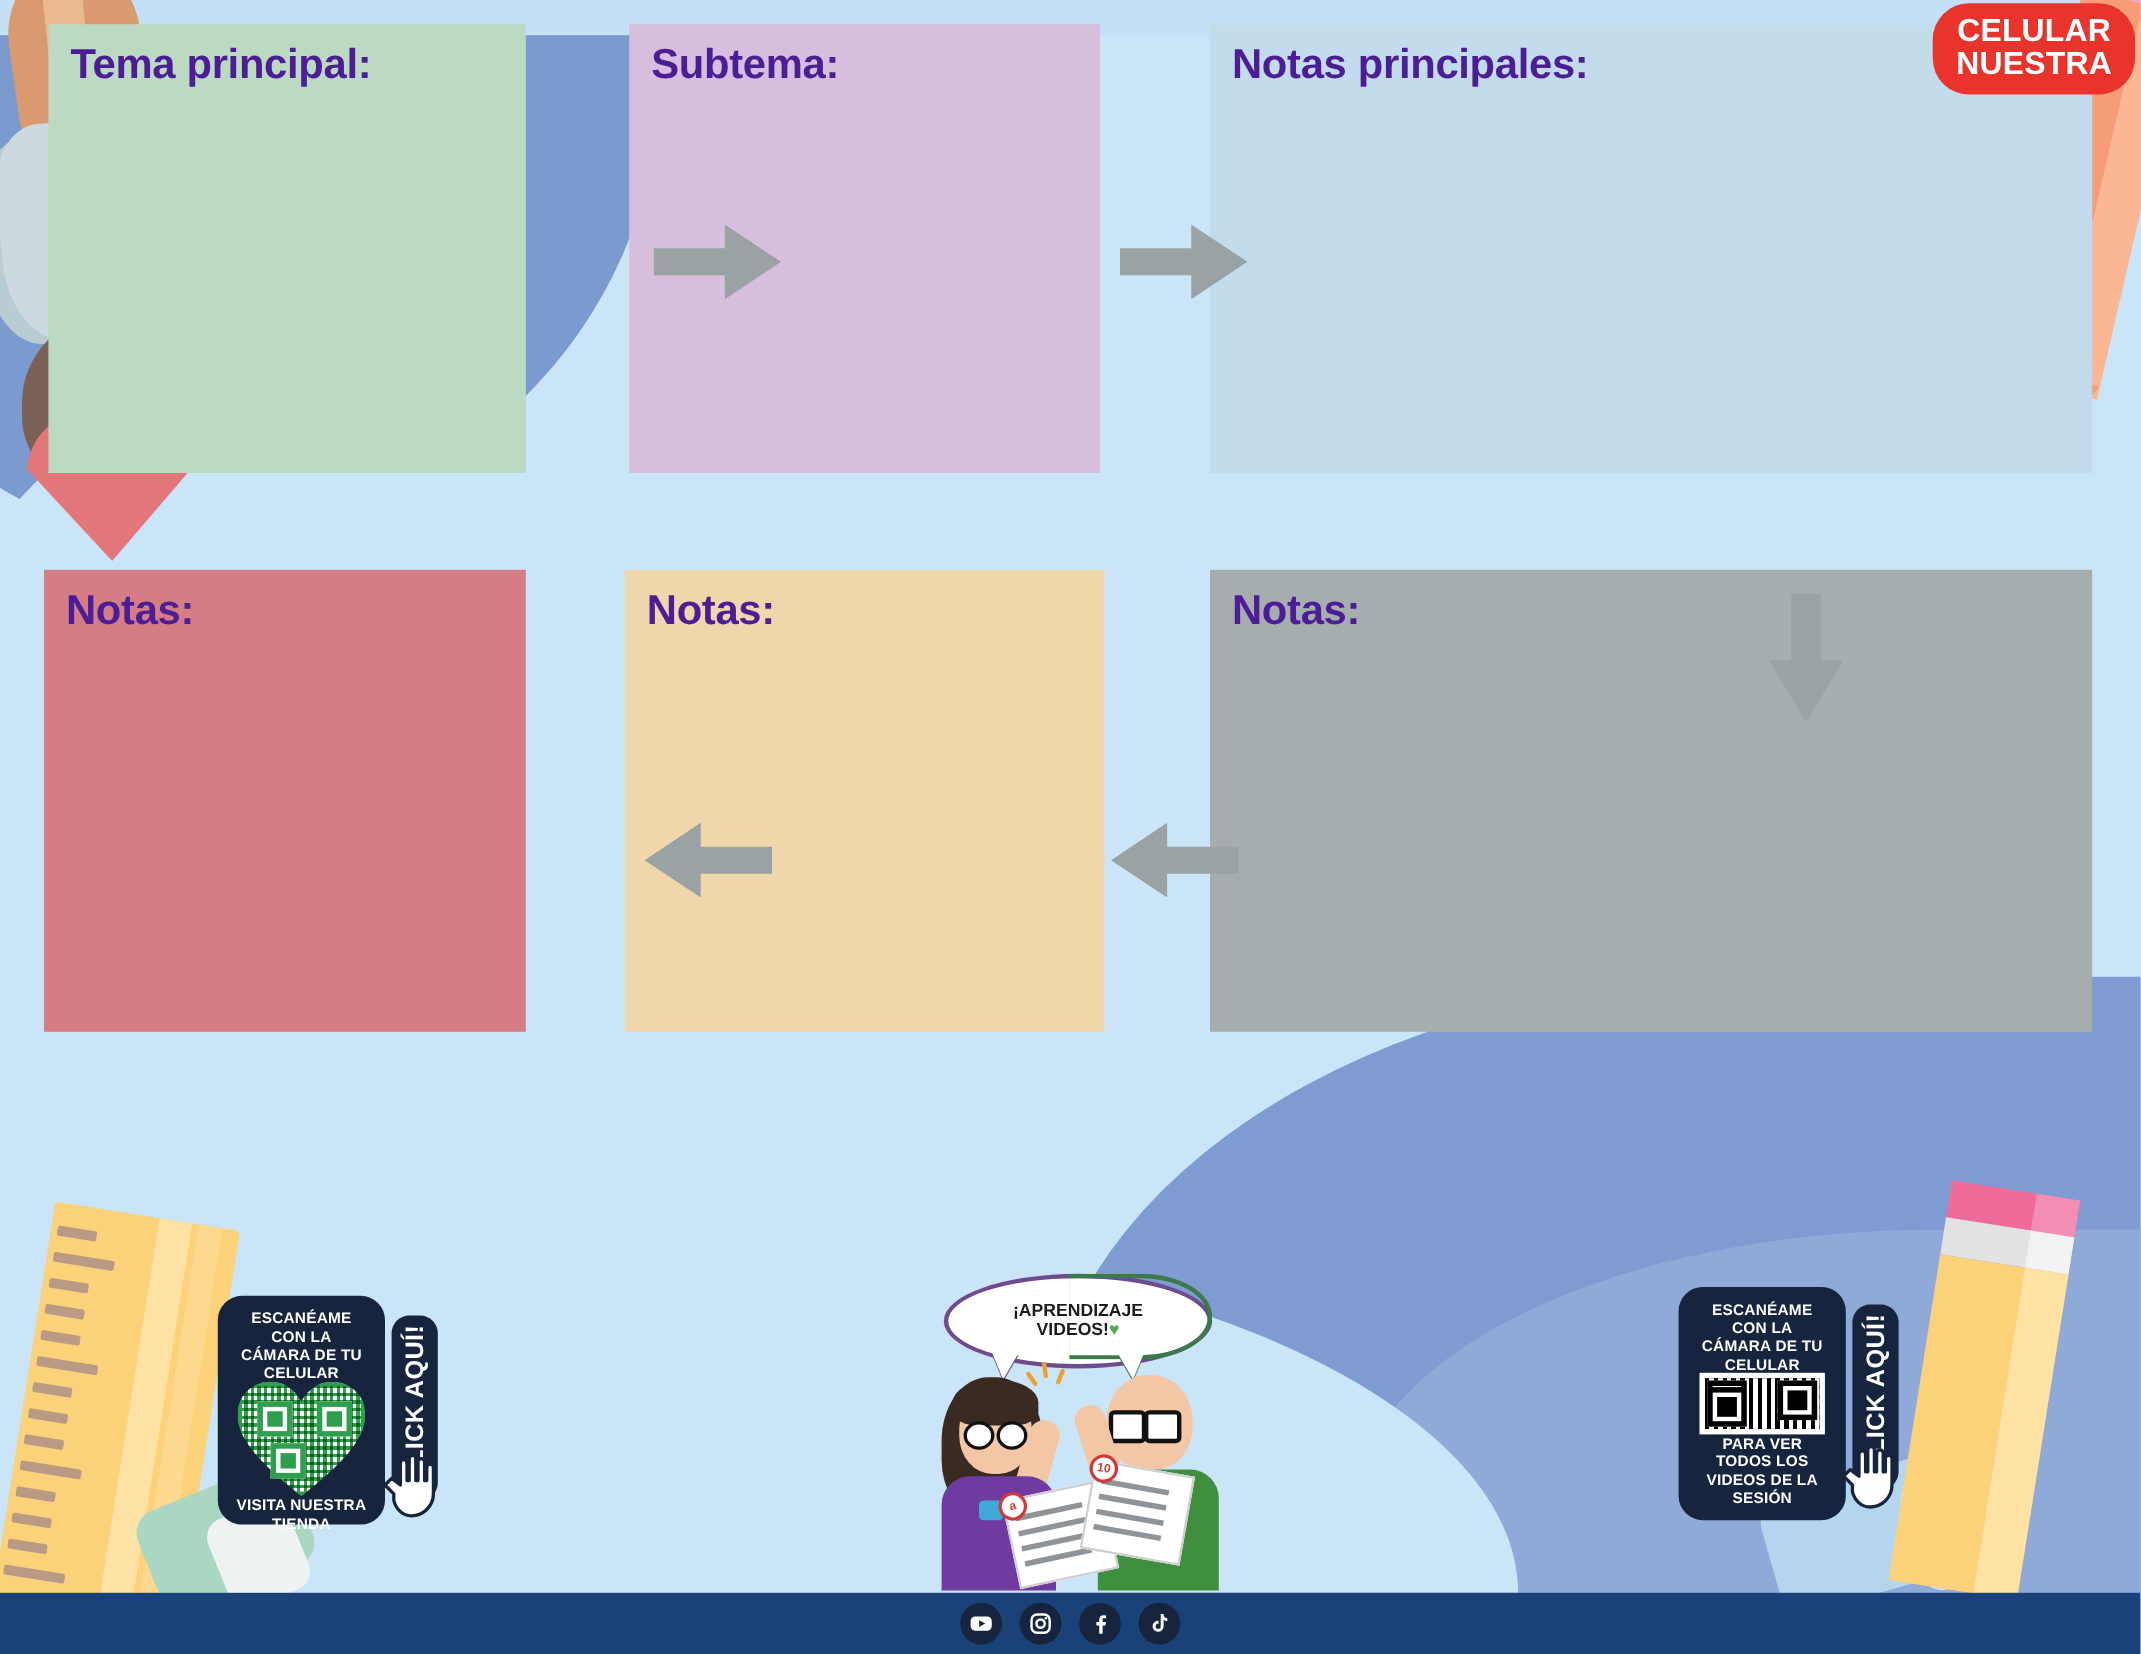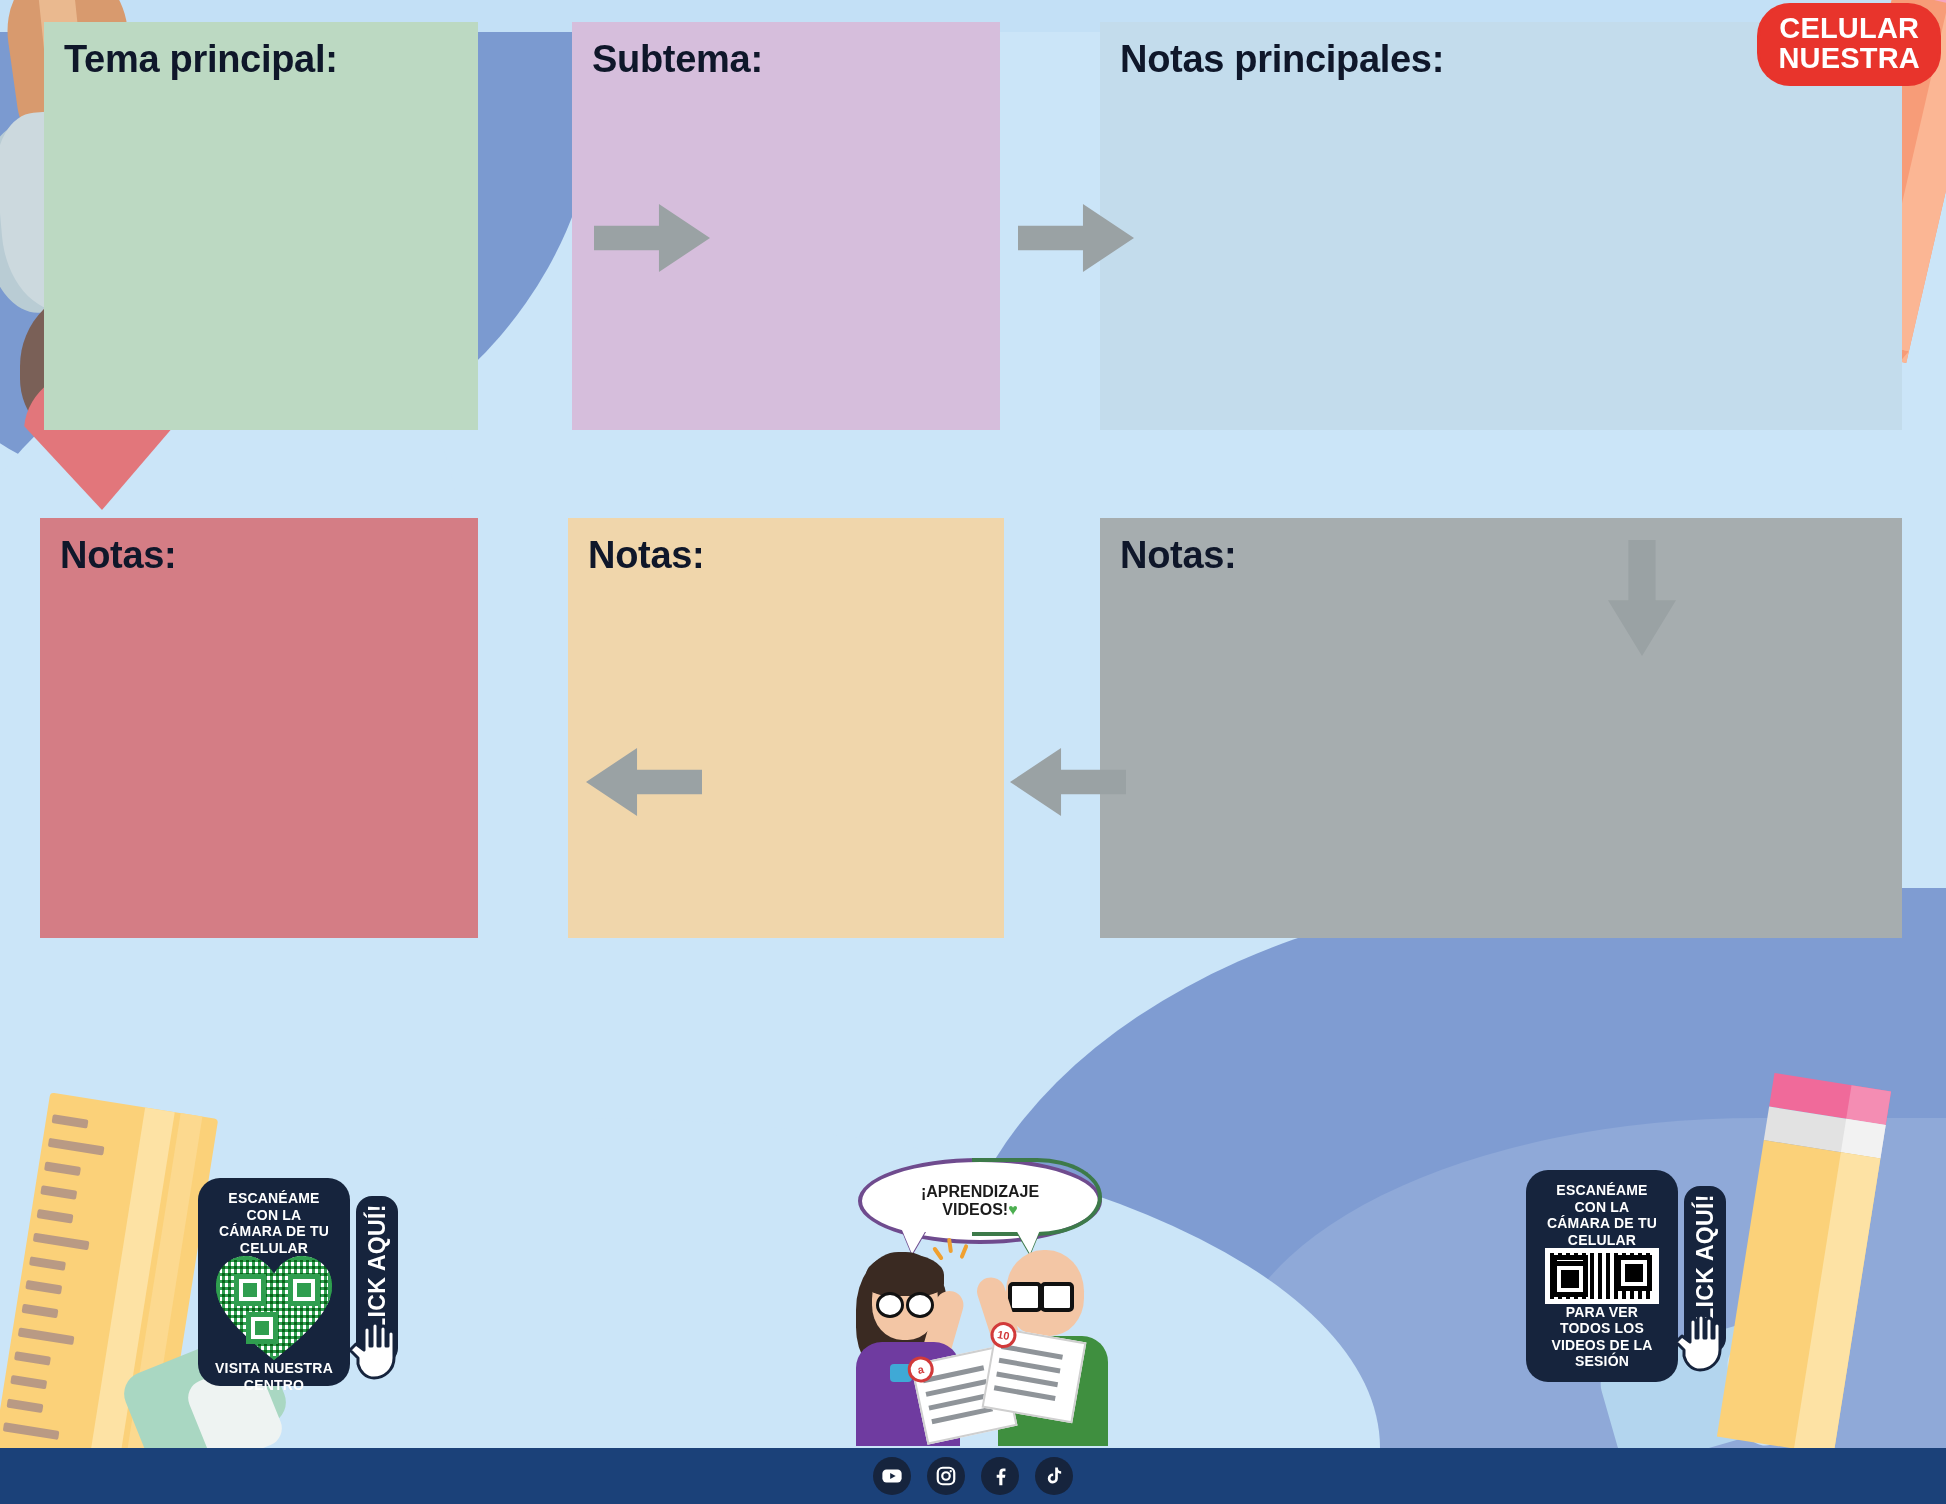--- a/index.html
+++ b/index.html
@@ -89,21 +89,21 @@
   .pencil-br .rub{position:absolute;left:26px;bottom:334px;width:118px;height:34px;background:#f06a9a;}
   .pencil-br .rub2{position:absolute;left:104px;bottom:334px;width:40px;height:34px;background:#f48db3;}
   .eraser-b{position:absolute;right:150px;bottom:56px;width:190px;height:110px;background:#b3d5ee;border-radius:26px;transform:rotate(-16deg);}
   .eraser-b2{position:absolute;right:150px;bottom:60px;width:60px;height:104px;background:#cde4f5;border-radius:20px;transform:rotate(-16deg);}
 
   
   .content{position:absolute;inset:0;z-index:5;}
 
   .box{position:absolute;box-sizing:border-box;padding:18px 20px 0 20px;}
   .box-title{
-    font-size:38px;font-weight:700;color:#0f172a;letter-spacing:-0.3px;
+    font-size:38px;font-weight:700;color:#4c1d95;letter-spacing:-0.3px;
     line-height:1.05;white-space:nowrap;
   }
 
   .b-tema    {left:44px;  top:22px;  width:434px; height:408px; background:#bcd9c2;}
   .b-subtema {left:572px; top:22px;  width:428px; height:408px; background:#d6bedc;}
   .b-ideas   {left:1100px;top:22px;  width:802px; height:408px; background:#c3dcec;}
   .b-notas1  {left:40px;  top:518px; width:438px; height:420px; background:#d47d85;}
   .b-notas2  {left:568px; top:518px; width:436px; height:420px; background:#f0d6ab;}
   .b-notas3  {left:1100px;top:518px; width:802px; height:420px; background:#a6adaf;}
 
@@ -371,21 +371,21 @@
         <div class="qr-eye" style="left:18px;top:18px">
             <i></i>
           </div>
         <div class="qr-eye" style="left:72px;top:18px">
             <i></i>
           </div>
         <div class="qr-eye" style="left:30px;top:56px">
             <i></i>
           </div>
       </div>
-      <div class="qr-cap">VISITA NUESTRA CENTRO</div>
+      <div class="qr-cap">VISITA NUESTRA TIENDA</div>
     </div>
     <div class="click-tab click-left">
       <span>¡CLICK AQUÍ!</span>
     </div>
     <div class="hand hand-left">
       <svg viewBox="0 0 64 64" width="64" height="64" aria-hidden="true">
         <path d="M12 40 L4 32 L10 26 L18 32 L18 12 C18 8 24 8 24 12 L24 28 L26 28 L26 8 C26 4 32 4 32 8 L32 28 L34 28 L34 11 C34 7 40 7 40 11 L40 28 L42 28 L42 16 C42 12 48 12 48 16 L48 40 C48 52 38 60 28 60 C20 60 14 54 12 46 Z" fill="#ffffff" stroke="#16243d" stroke-width="3" stroke-linejoin="round"></path>
       </svg>
     </div>
 

